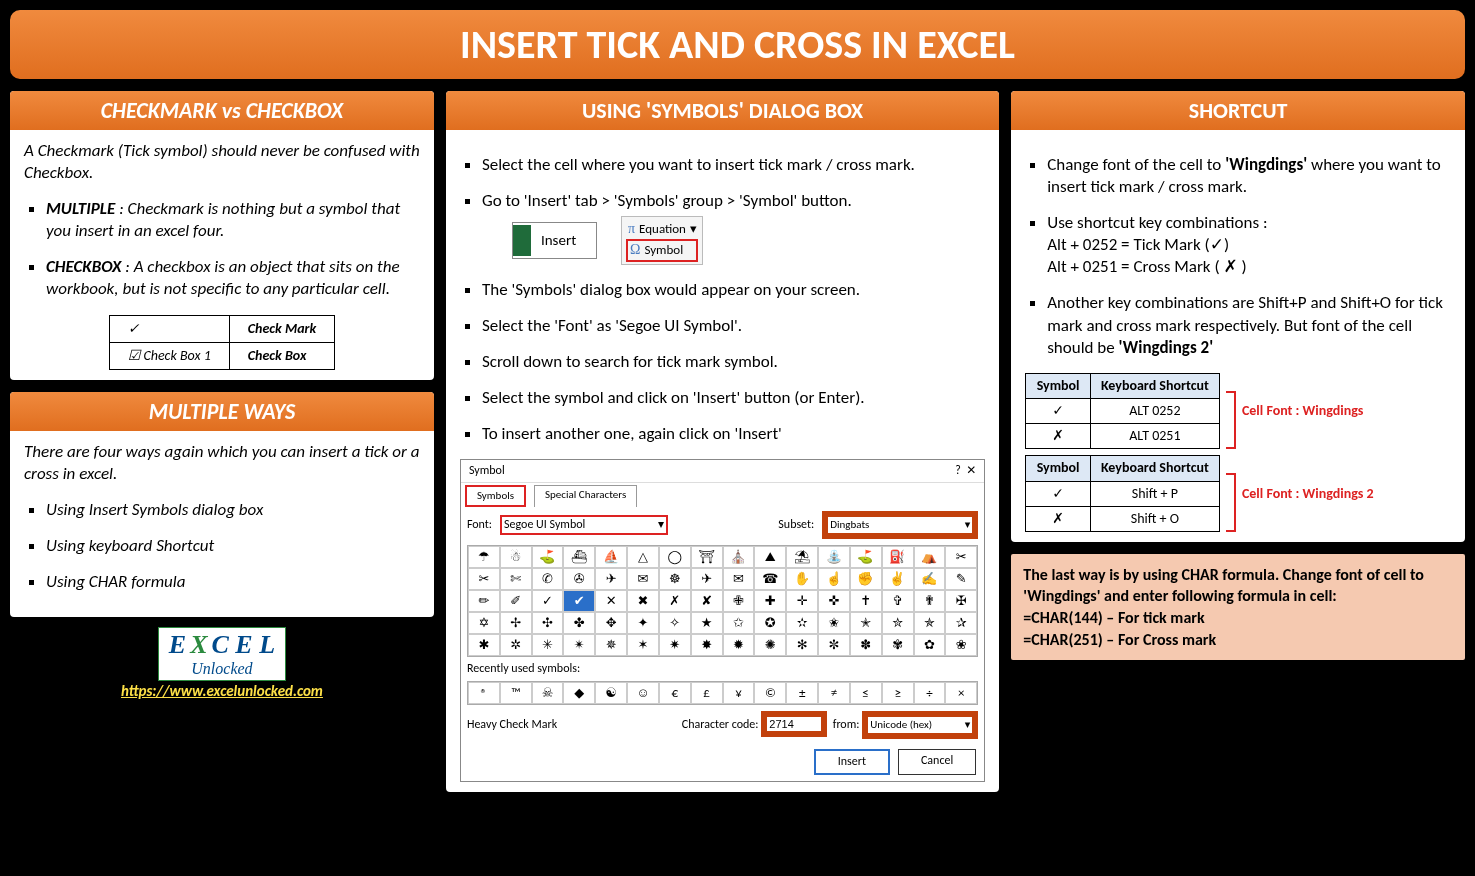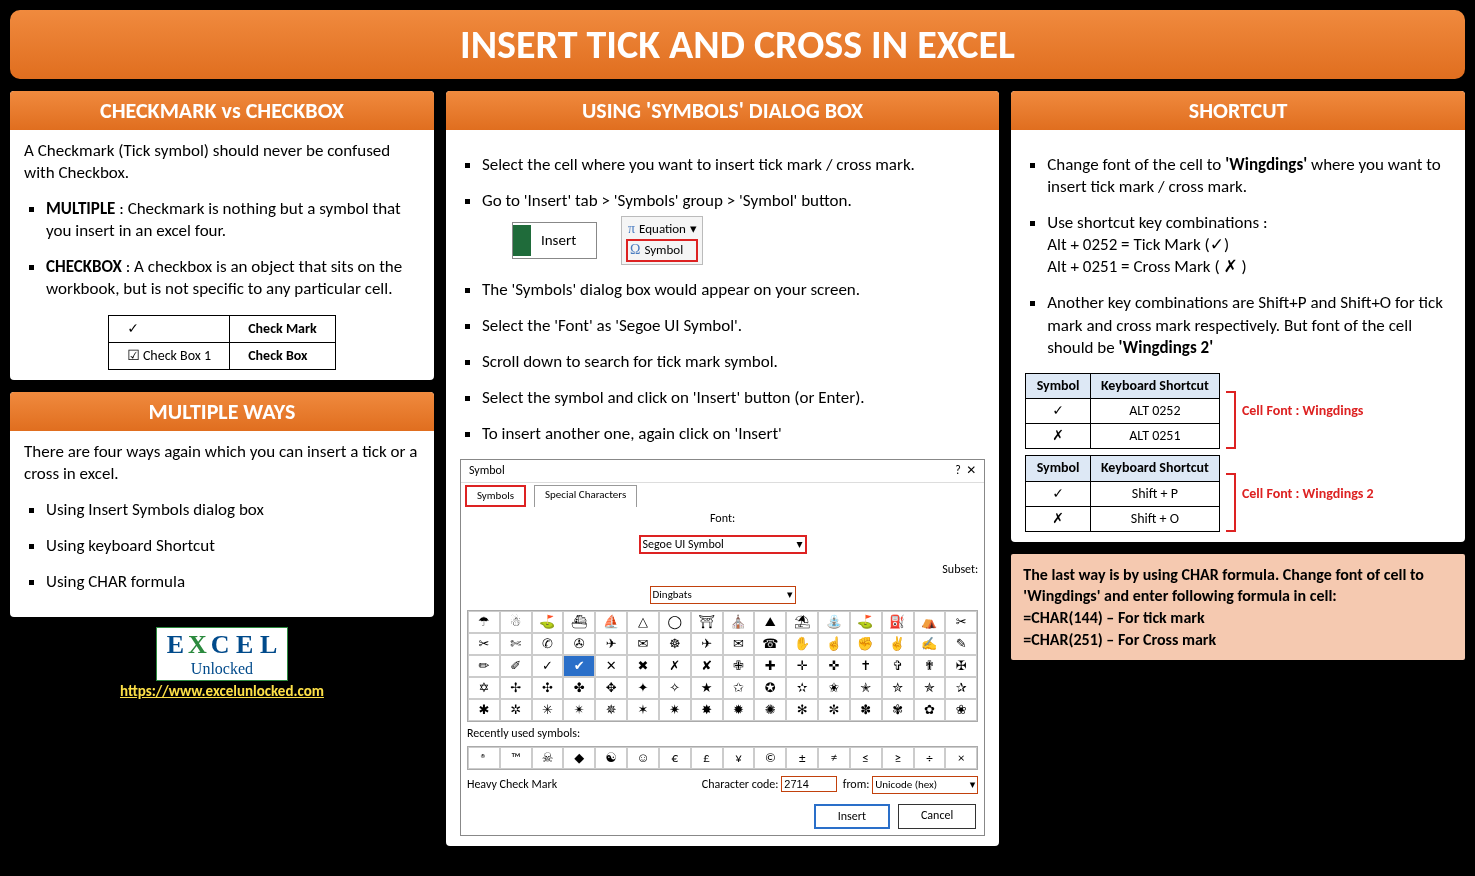--- a/index.html
+++ b/index.html
@@ -24,21 +24,21 @@
     font-size: 40px;
     padding: 10px 0;
     border-radius: 12px;
     border: 2px solid #000;
   }
   .cols {
     display: flex;
     gap: 8px;
   }
   .col { display: flex; flex-direction: column; gap: 8px; }
-  .col-left { width: 430px; }
+  .col-left { width: 430px; font-style: italic; }
   .col-mid { width: 560px; }
   .col-right { width: 460px; }
   .panel {
     border: 2px solid #000;
     border-radius: 6px;
     background: #fff;
     overflow: hidden;
   }
   .panel-header {
     background: #e97c2f;
@@ -99,23 +99,23 @@
   .symdlg {
     border: 1px solid #888;
     margin-top: 4px;
     font-size: 12px;
     background: #fff;
   }
   .symdlg .titlebar { display:flex; justify-content:space-between; padding:3px 8px; background:#fff; border-bottom:1px solid #ddd;}
   .symdlg .tabs { display:flex; gap:8px; padding: 2px 4px 0;}
   .symdlg .tab { border:1px solid #999; border-bottom:none; padding:2px 10px; font-size:11px; background:#fff;}
   .symdlg .tab.active { border:2px solid #d22; }
-  .symdlg .row2 { display:flex; gap:8px; padding:4px 6px; align-items:center;flex-direction:column;}
+  .symdlg .row2 { display:flex; gap:8px; padding:4px 6px; align-items:center;}
   .symdlg select, .symdlg .fake-sel {
-    border:1px solid #c2410c; font-size:11px; padding:1px 2px; background:#fff;
+    border:6px solid #c2410c; font-size:11px; padding:1px 2px; background:#fff;
   }
   .symdlg .font-sel { border:2px solid #d22; width:160px; display:flex; justify-content:space-between; padding:0 2px;}
   .symdlg .grid {
     display:grid; grid-template-columns: repeat(16, 1fr);
     border:1px solid #aaa; margin:2px 6px;
   }
   .symdlg .grid div {
     border:1px solid #ccc; text-align:center; font-size:13px; height:20px; line-height:20px;
     font-family: "Segoe UI Symbol", Arial, sans-serif; overflow:hidden;
   }

